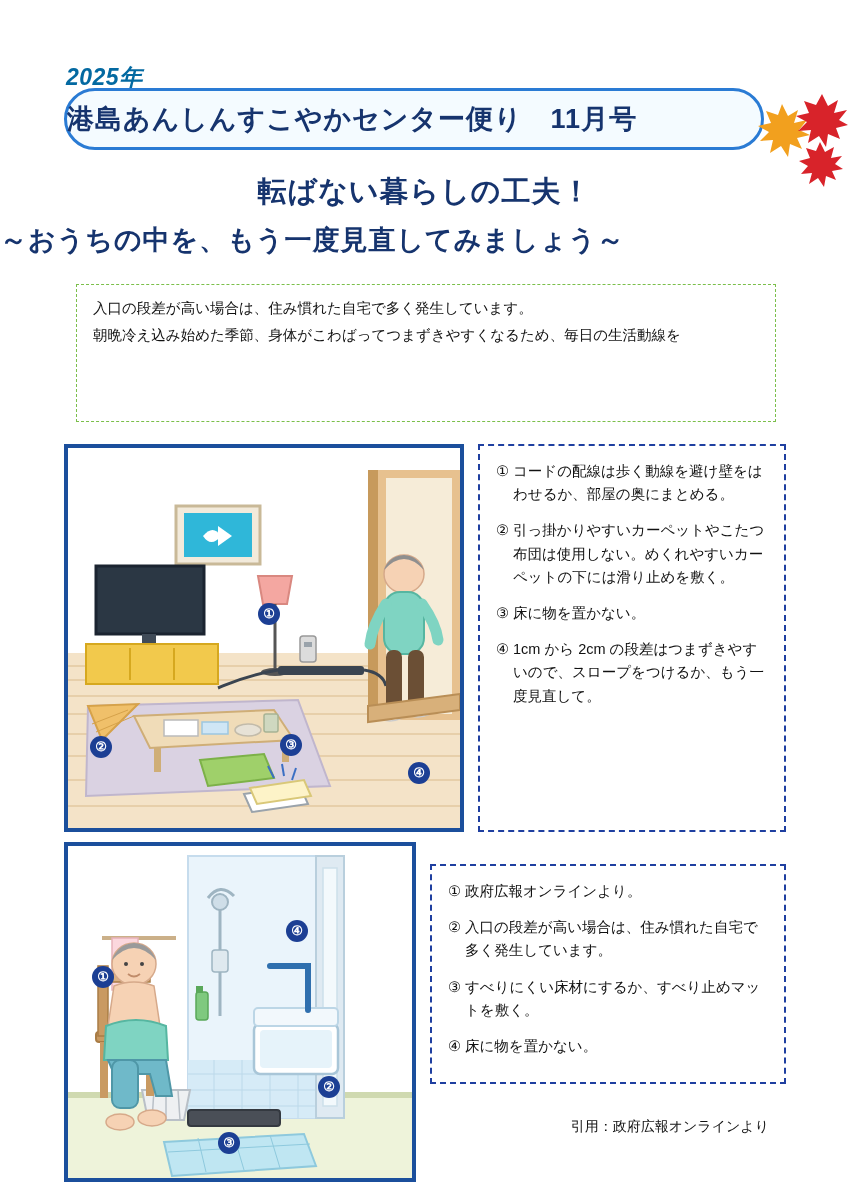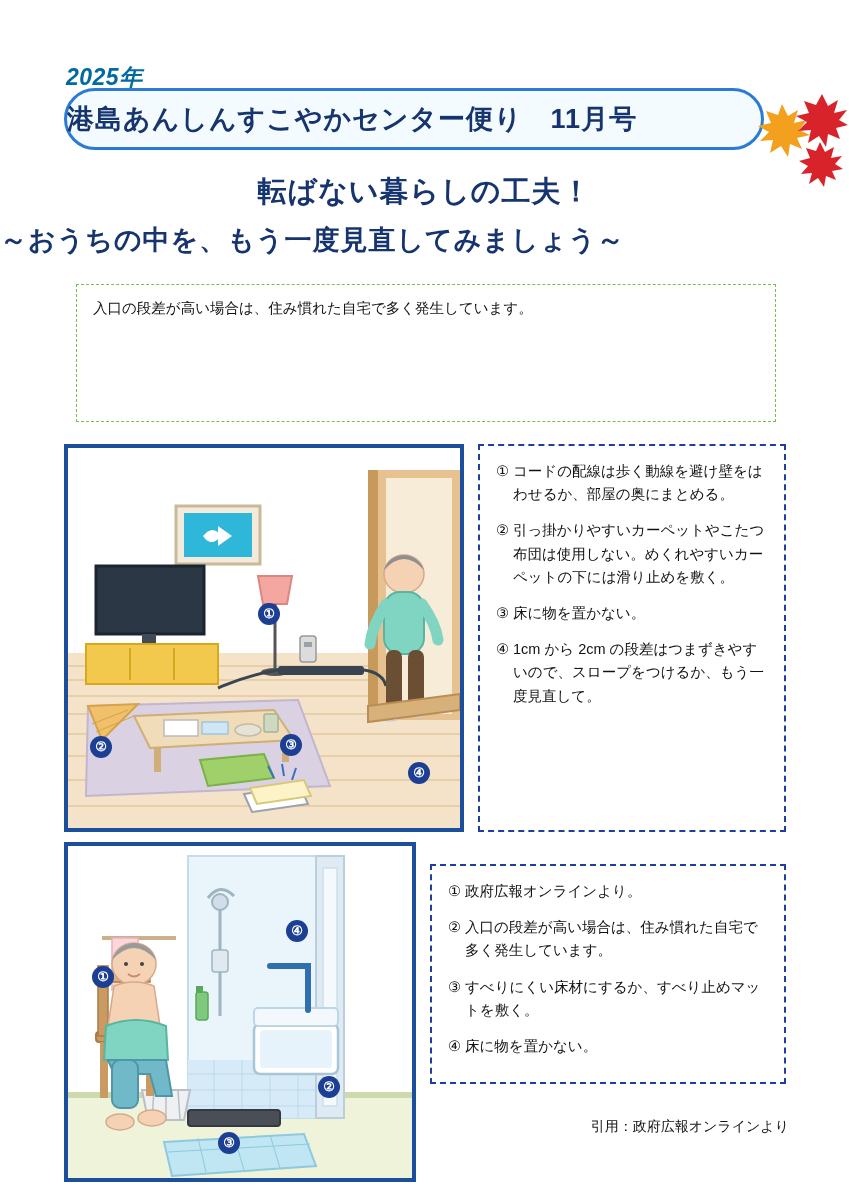--- a/index.html
+++ b/index.html
@@ -156,21 +156,21 @@
     flex: 0 0 auto;
     margin-right: 4px;
   }
   .tip .txt {
     flex: 1 1 auto;
   }
 
   
   .source {
     position: absolute;
-    right: 60px;
+    right: 80px;
     top: 1118px;
     font-size: 14px;
     color: #111;
   }
 
   
   .marker {
     position: absolute;
     width: 22px;
     height: 22px;
@@ -206,20 +206,21 @@
         <path d="M68 56 L73 66 L82 61 L79 72 L90 70 L83 78 L91 83 L80 85 L84 94 L74 90 L72 101 L66 92 L57 98 L60 87 L49 88 L56 80 L47 75 L58 72 L54 62 L64 65 Z" fill="#d8232a"></path>
       </g>
     </svg>
   </div>
 
   <div class="headline1">転ばない暮らしの工夫！</div>
   <div class="headline2">～おうちの中を、もう一度見直してみましょう～</div>
 
   <div class="intro-box">
     <p>入口の段差が高い場合は、住み慣れた自宅で多く発生しています。</p>
+    <p>朝晩冷え込み始めた季節、身体がこわばってつまずきやすくなるため、毎日の生活動線を</p>
   </div>
 
   <div class="panel" id="panel-room">
     <svg width="392" height="380" viewBox="0 0 392 380">
 
       <rect x="0" y="0" width="392" height="205" fill="#ffffff"></rect>
 
       <rect x="0" y="205" width="392" height="175" fill="#f4e3c8"></rect>
       <g stroke="#d9bb8c" stroke-width="1.2">
         <line x1="0" y1="218" x2="392" y2="218"></line>

